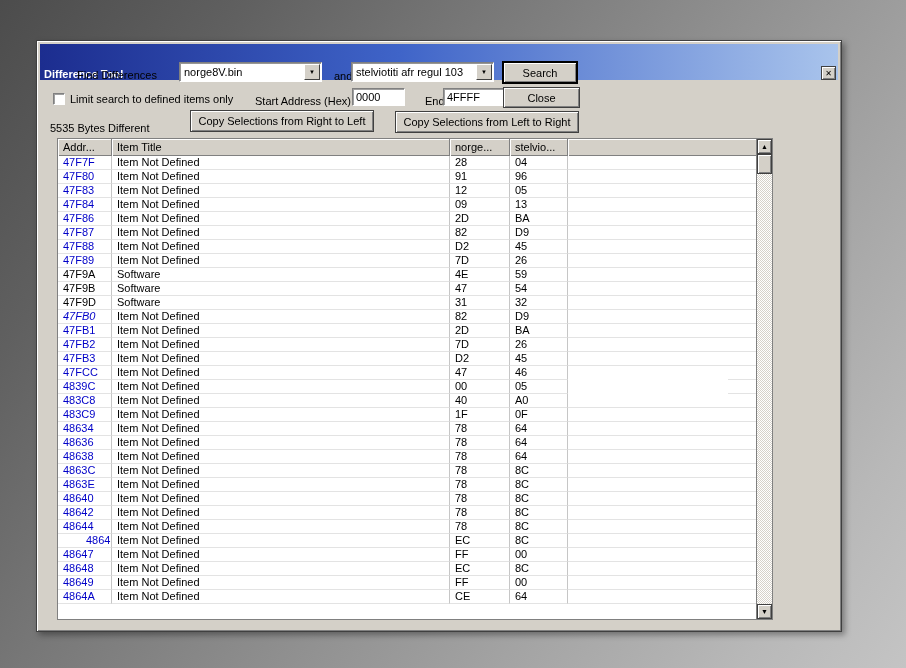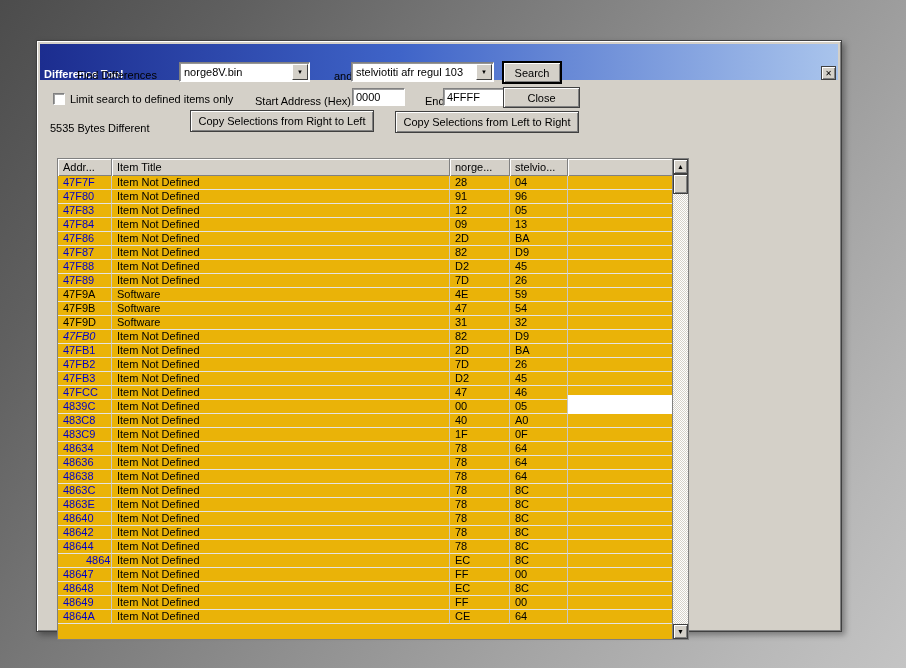--- a/index.html
+++ b/index.html
@@ -41,42 +41,42 @@
   .limit-lbl { left: 33px;  top: 52px; }
   .start-lbl { left: 218px; top: 54px; }
   .end-lbl   { left: 388px; top: 54px; }
   .bytes-lbl { left: 13px;  top: 81px; }
 
   .combo {
     position: absolute; height: 20px; background: #fff;
     border: 1px solid; border-color: #808080 #ffffff #ffffff #808080;
     box-shadow: inset 1px 1px 0 rgba(64,64,64,.55);
   }
-  .combo-left  { left: 142px; top: 21px; width: 131px; }
+  .combo-left  { left: 142px; top: 21px; width: 143px; }
   .combo-right { left: 314px; top: 21px; width: 143px; }
   .combo-text {
     position: absolute; left: 4px; right: 18px; top: 2px;
     font-size: 11px; line-height: 15px; white-space: nowrap; overflow: hidden;
   }
   .dd-btn {
     position: absolute; top: 1px; right: 1px; bottom: 1px; width: 16px;
     background: #d4d0c8;
     border: 1px solid; border-color: #ffffff #404040 #404040 #ffffff;
     display: flex; align-items: center; justify-content: center;
   }
   .dd-arrow { font-size: 6px; line-height: 6px; color: #000; }
 
   .btn {
     position: absolute; padding: 0;
     background: #d4d0c8; color: #000;
     border: 1px solid #404040;
     box-shadow: inset 1px 1px 0 #ffffff, inset -1px -1px 0 #808080;
     font-size: 11px; font-family: inherit; cursor: default; white-space: nowrap;
   }
-  .search-btn { left: 466px; top: 21px; width: 58px; height: 21px;
+  .search-btn { left: 466px; top: 21px; width: 74px; height: 21px;
     border-color: #000; box-shadow: 0 0 0 1px #000, inset 1px 1px 0 #ffffff, inset -1px -1px 0 #808080; }
   .close-dialog-btn { left: 466px; top: 46px; width: 77px; height: 21px; }
   .copy-rtl-btn { left: 153px; top: 69px; width: 184px; height: 22px; }
   .copy-ltr-btn { left: 358px; top: 70px; width: 184px; height: 22px; }
 
   .checkbox {
     position: absolute; left: 16px; top: 52px; width: 12px; height: 12px;
     background: #fff;
     border: 1px solid; border-color: #808080 #ffffff #ffffff #808080;
     box-shadow: inset 1px 1px 0 rgba(64,64,64,.5);
@@ -85,22 +85,22 @@
   .field {
     position: absolute; background: #fff;
     border: 1px solid; border-color: #808080 #ffffff #ffffff #808080;
     box-shadow: inset 1px 1px 0 rgba(64,64,64,.5);
     font-size: 11px; font-family: inherit; padding: 1px 3px; color: #000;
   }
   .start-field { left: 315px; top: 47px; width: 53px; height: 18px; }
   .end-field   { left: 406px; top: 47px; width: 75px; height: 18px; }
 
   .table {
-    position: absolute; left: 20px; top: 97px; width: 632px; height: 482px;
-    background: #eab308; border: 1px solid #808080; display: flex; margin-top: 20px;
+    position: absolute; left: 20px; top: 97px; width: 716px; height: 482px;
+    background: #ffffff; border: 1px solid #808080; display: flex;
   }
   .grid { flex: 1; position: relative; overflow: hidden; }
   .thead { display: flex; height: 17px; }
   .th {
     background: #d4d0c8;
     border-right: 1px solid #808080;
     box-shadow: inset 1px 1px 0 #ffffff, inset 0 -1px 0 #808080;
     font-size: 11px; line-height: 16px; padding-left: 5px;
     white-space: nowrap; overflow: hidden;
   }

